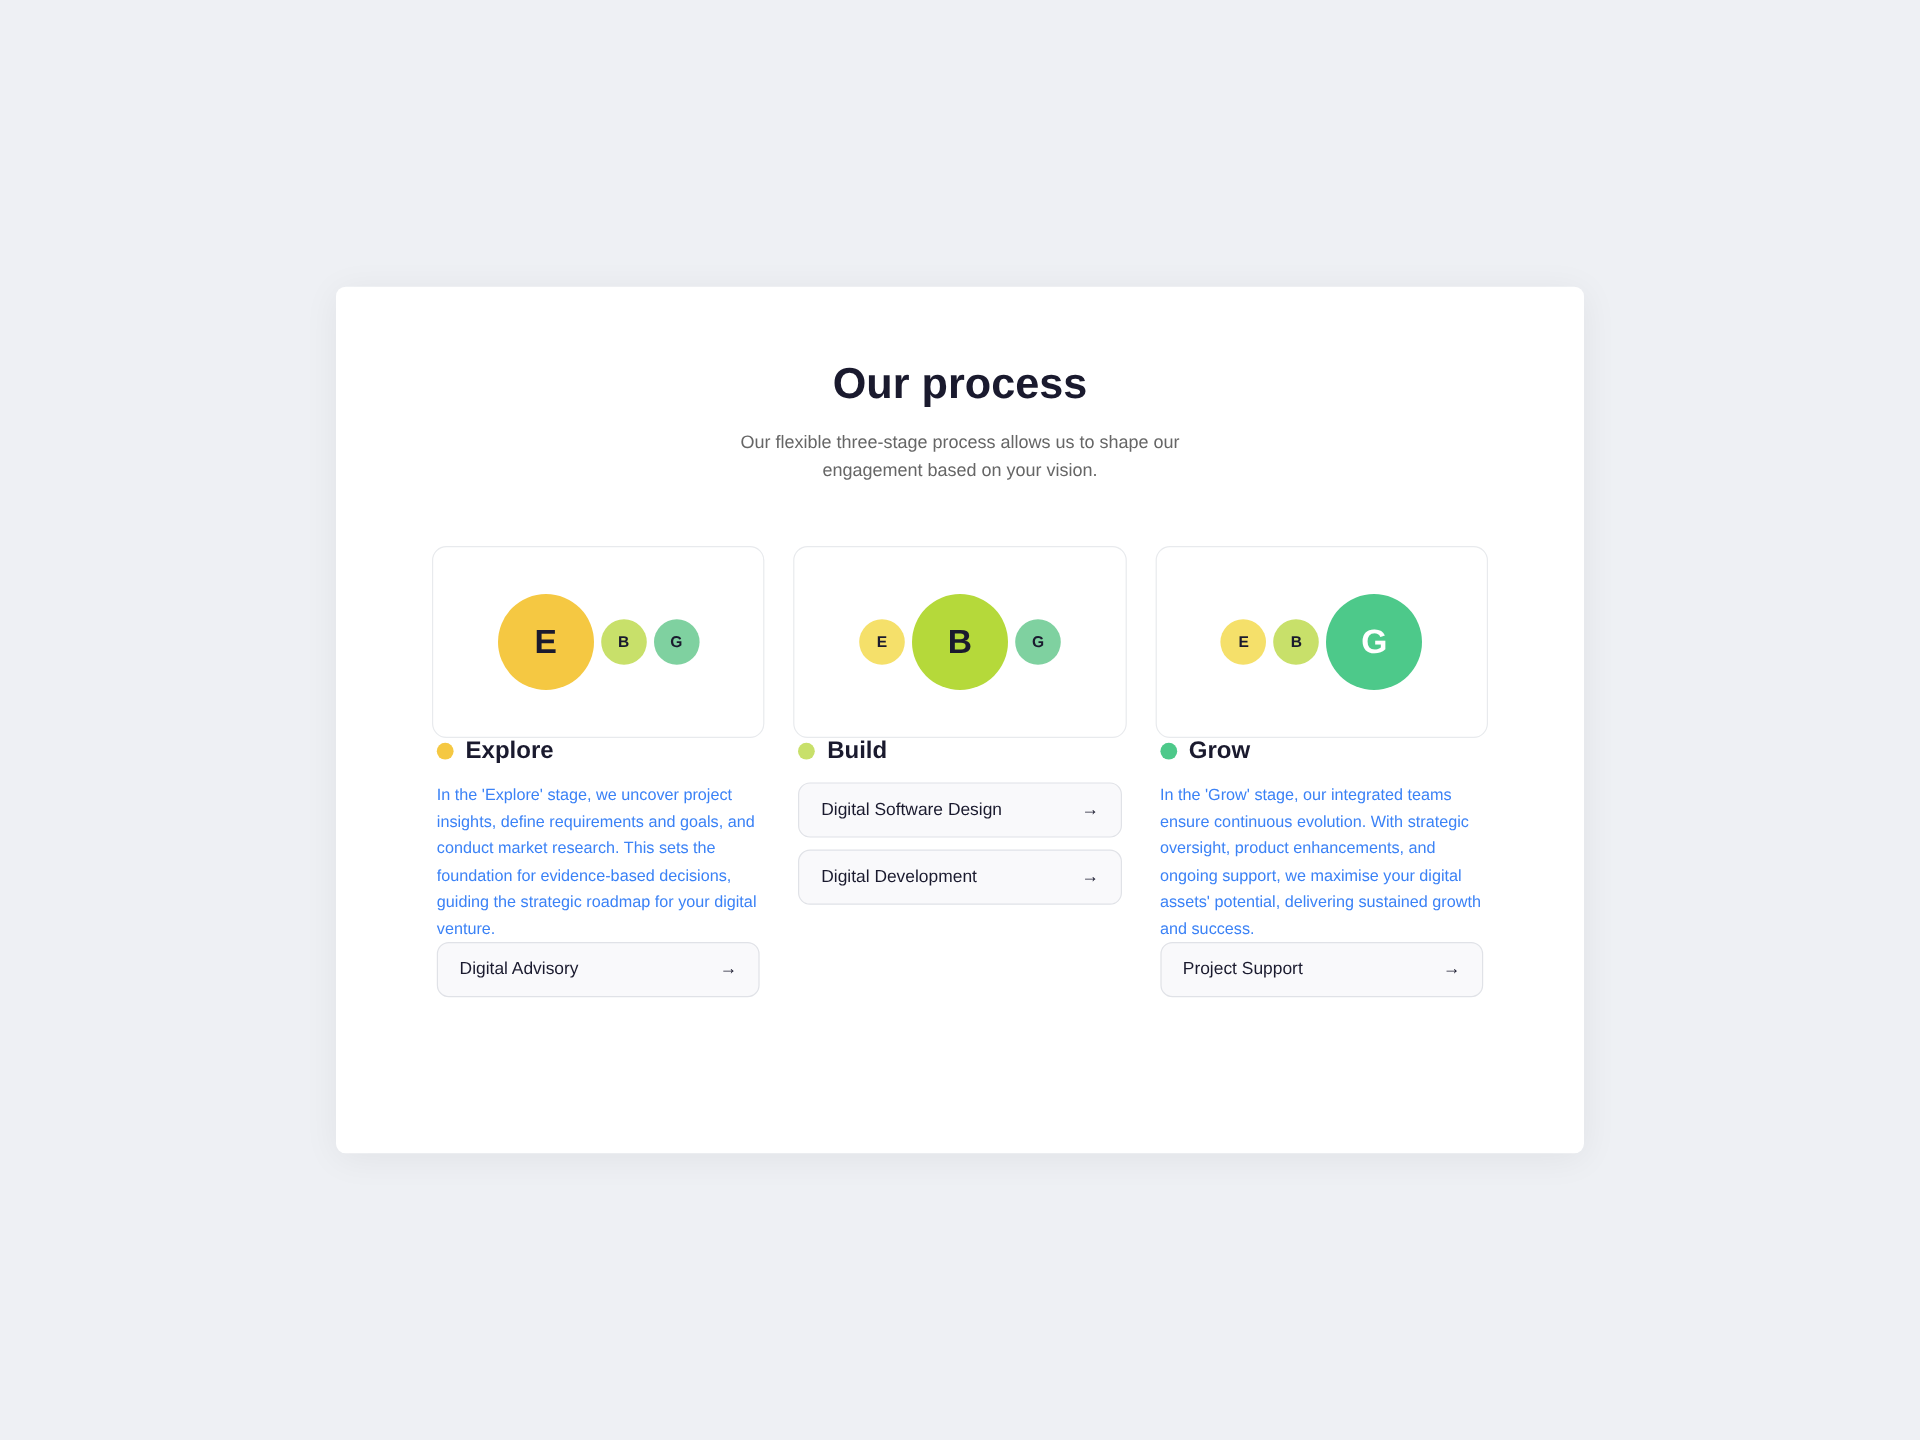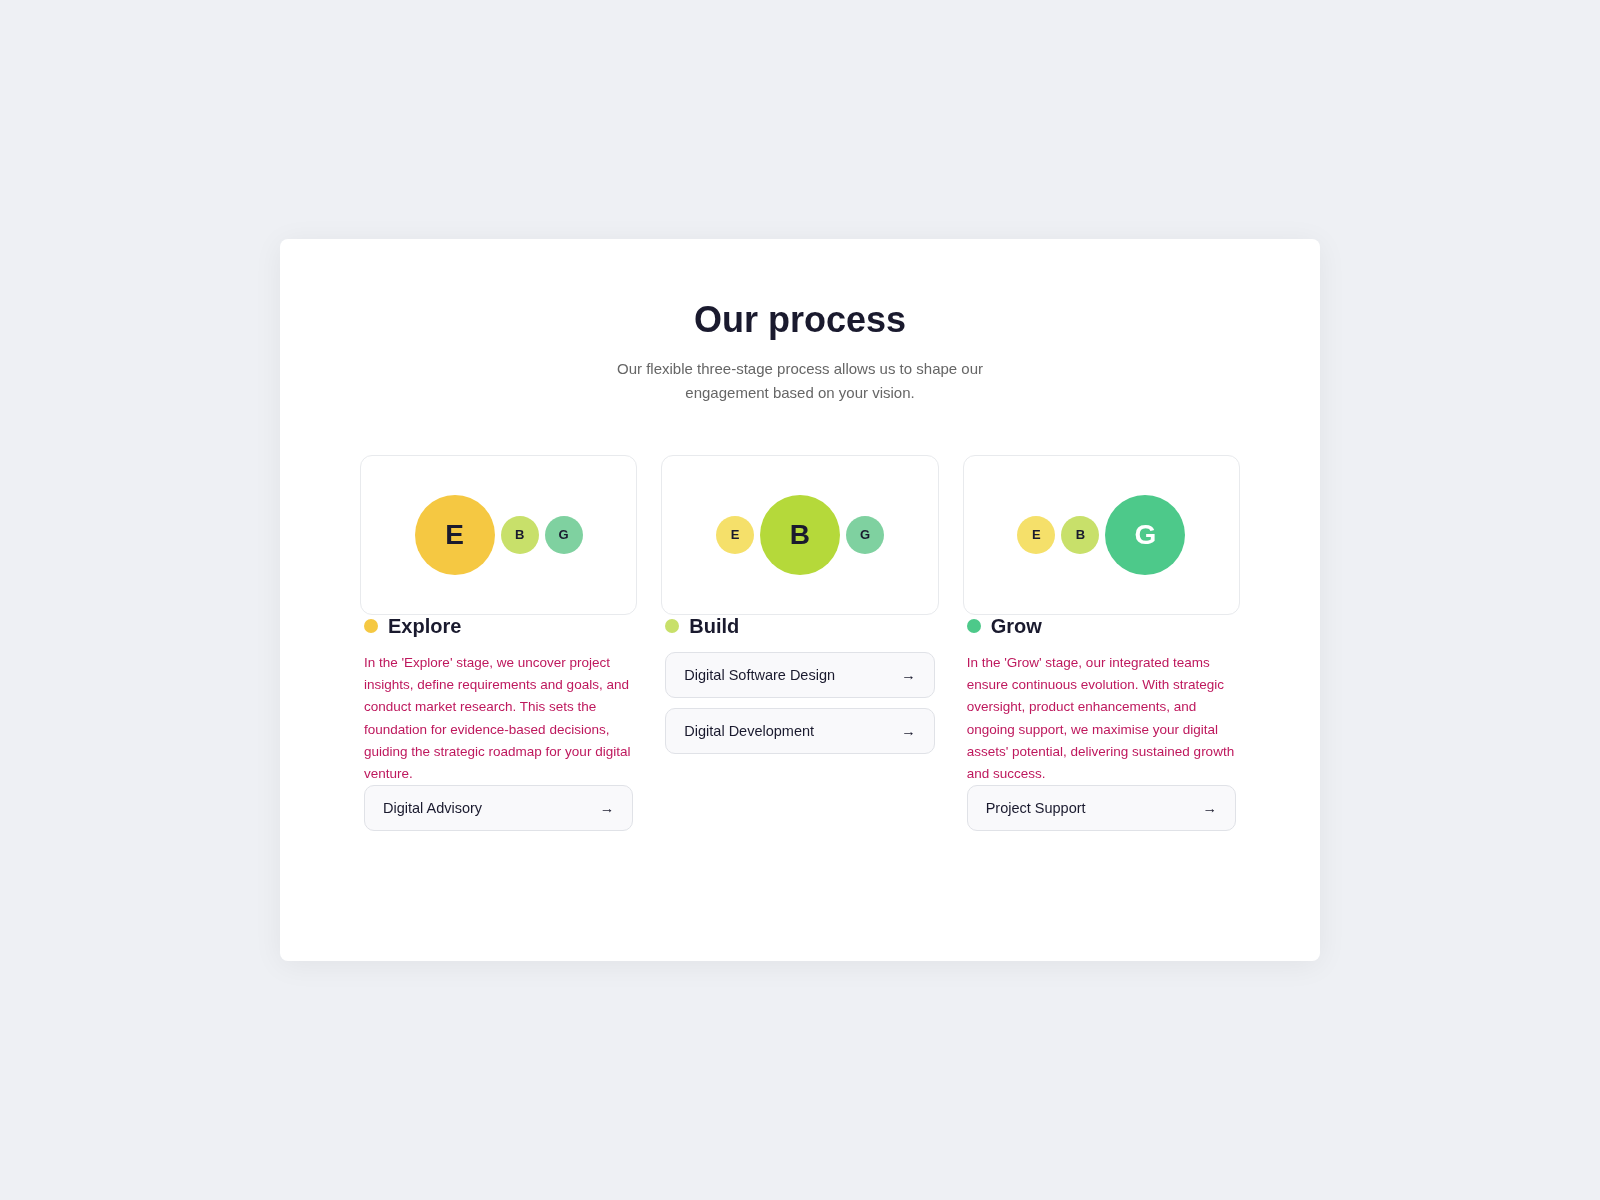--- a/index.html
+++ b/index.html
@@ -89,21 +89,21 @@
       height: 14px;
       border-radius: 50%;
     }
     .stage-title span {
       font-size: 20px;
       font-weight: 700;
       color: #1a1a2e;
     }
     .stage-desc {
       font-size: 13.5px;
-      color: #be185d;
+      color: #3b82f6;
       line-height: 1.65;
     }
     .link-btn {
       display: flex;
       align-items: center;
       justify-content: space-between;
       border: 1px solid #e0e2e7;
       border-radius: 10px;
       padding: 14px 18px;
       margin-bottom: 10px;

